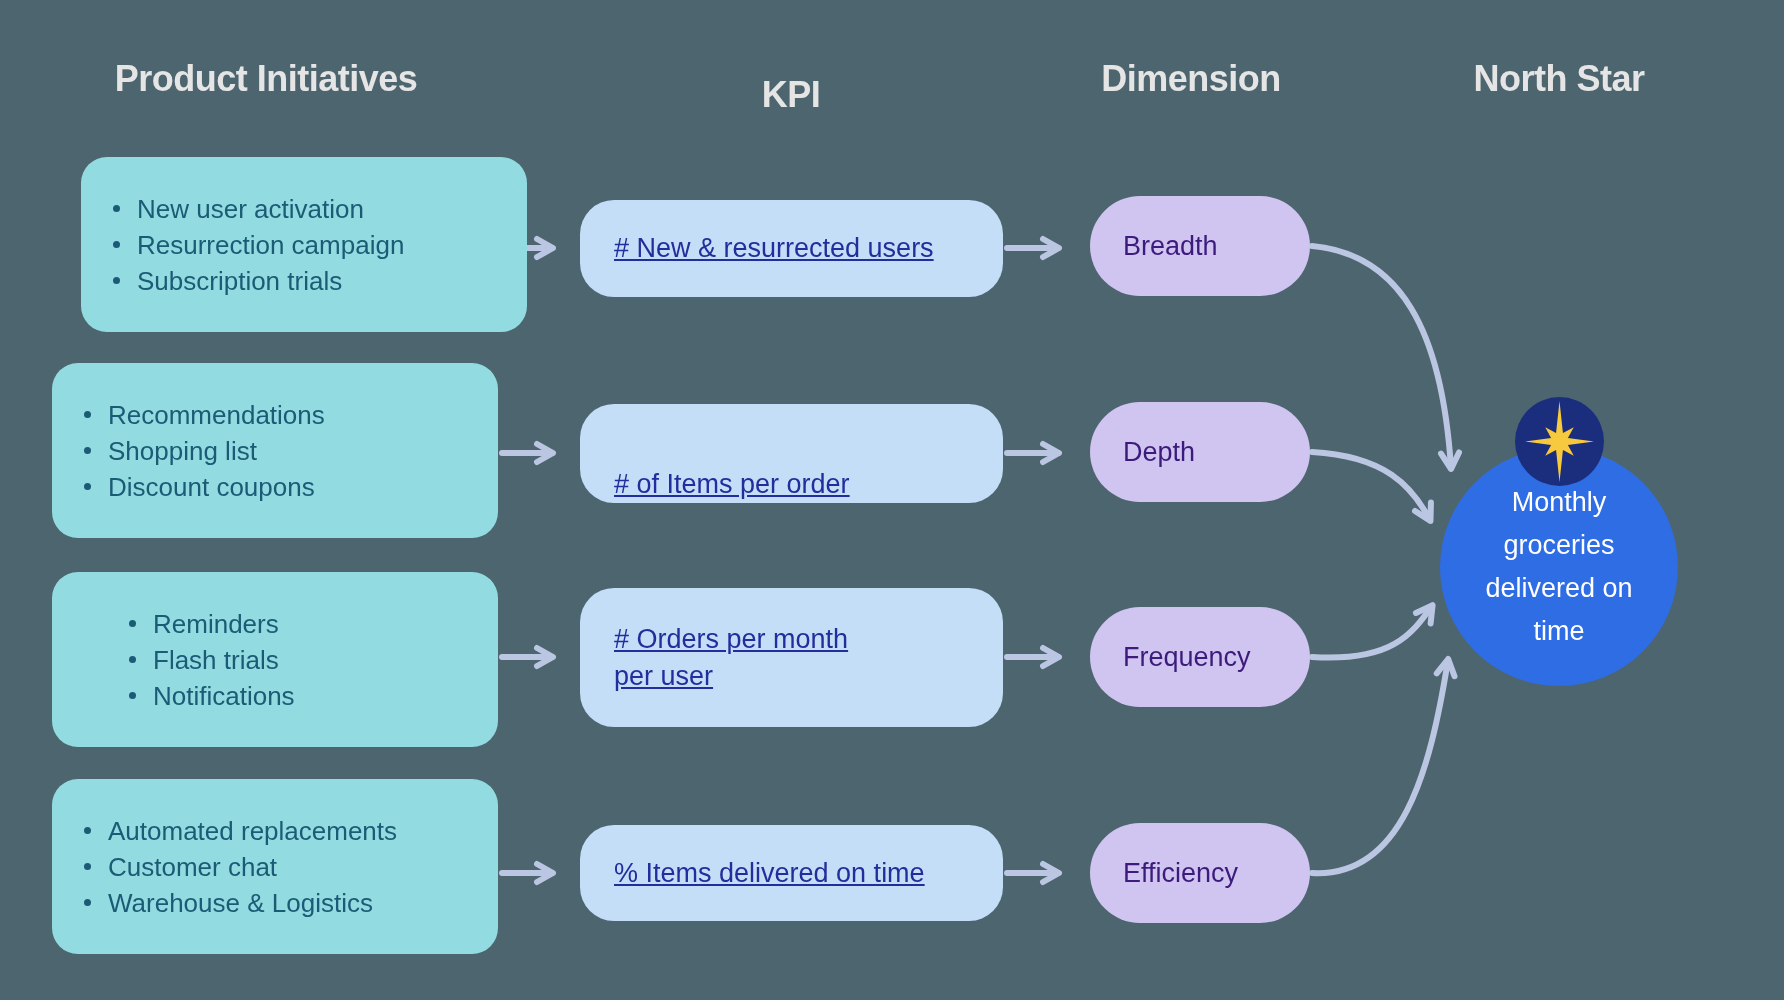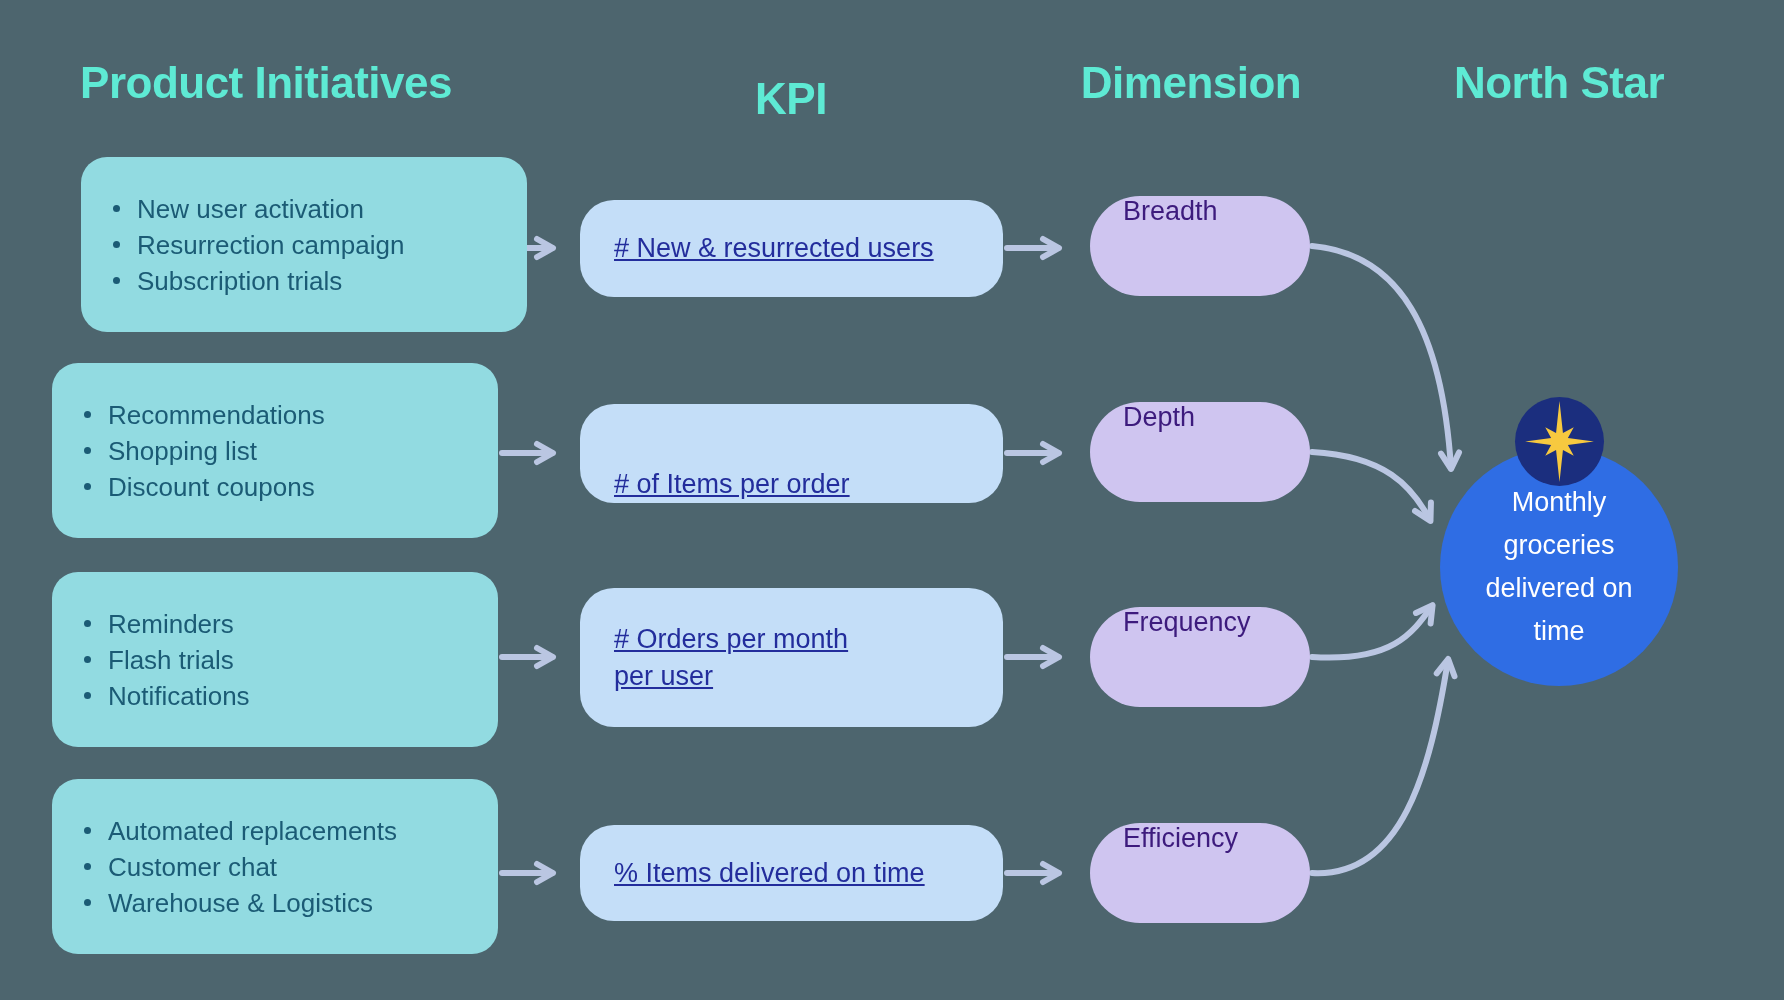--- a/index.html
+++ b/index.html
@@ -14,24 +14,24 @@
   .arrow-layer {
     position: absolute;
     left: 0; top: 0;
     width: 1784px; height: 1000px;
     z-index: 1;
   }
   .col-header {
     position: absolute;
     top: 58px;
     transform: translateX(-50%);
-    font-size: 44px;
+    font-size: 36px;
     font-weight: 700;
     letter-spacing: -0.5px;
-    color: #5eead4;
+    color: #e5e5e5;
     white-space: nowrap;
     z-index: 2;
   }
   .hdr-initiatives { left: 266px; }
   .hdr-kpi        { left: 791px; margin-top: 16px; }
   .hdr-dimension  { left: 1191px; }
   .hdr-northstar  { left: 1559px; }
 
   .init-box {
     position: absolute;
@@ -40,21 +40,21 @@
     height: 175px;
     background: #92dbe1;
     border-radius: 26px;
     display: flex;
     align-items: center;
     z-index: 2;
     box-sizing: border-box;
   }
   .init-box.r1 { top: 157px; margin-left: 29px; }
   .init-box.r2 { top: 363px; }
-  .init-box.r3 { top: 572px; }
+  .init-box.r3 { top: 572px; padding-left: 45px; }
   .init-box.r4 { top: 779px; }
   .init-list {
     list-style: none;
     margin: 0;
     padding: 0 10px 0 56px;
     color: #1b5b75;
     font-size: 26px;
     line-height: 36px;
   }
   .init-list li { position: relative; }
@@ -94,20 +94,21 @@
   }
 
   .dim-pill {
     position: absolute;
     left: 1090px;
     width: 220px;
     height: 100px;
     background: #cfc5f0;
     border-radius: 50px;
     display: flex;
+    align-items: center;
     z-index: 2;
     box-sizing: border-box;
     padding-left: 33px;
   }
   .dim-pill.r1 { top: 196px; }
   .dim-pill.r2 { top: 402px; }
   .dim-pill.r3 { top: 607px; }
   .dim-pill.r4 { top: 823px; }
   .dim-label { color: #3d1b7d; font-size: 27px; }
 

